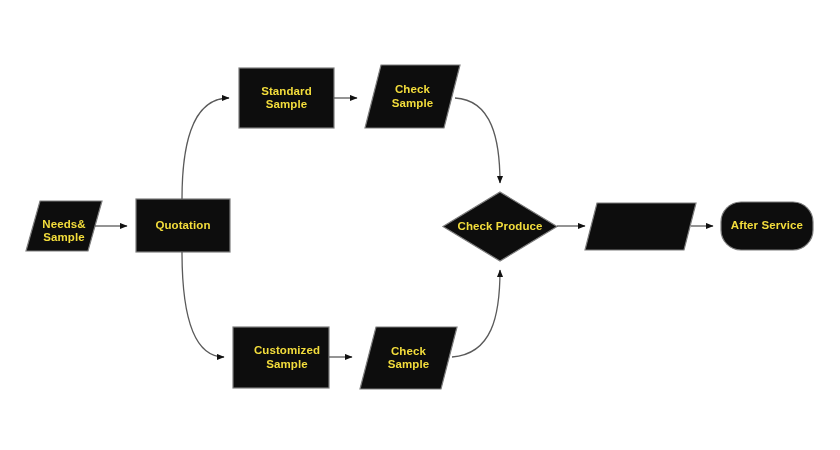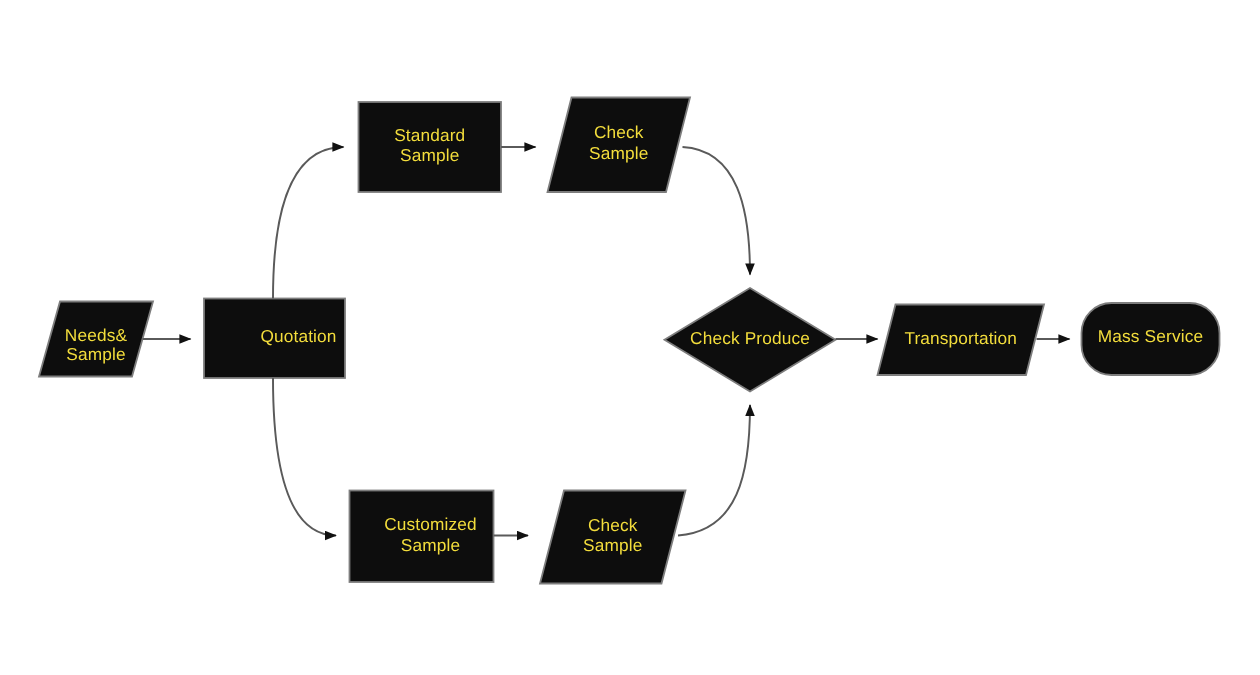--- a/index.html
+++ b/index.html
@@ -25,21 +25,21 @@
     width: 840px;
     height: 450px;
   }
   .node-label {
     position: absolute;
     display: flex;
     align-items: center;
     justify-content: center;
     text-align: center;
     color: #f3dd3c;
-    font-weight: normal;
+    font-weight: bold;
     font-size: 11.5px;
     line-height: 13.5px;
     letter-spacing: 0.1px;
     pointer-events: none;
     white-space: pre-line;
   }
 </style>
 </head>
 <body>
 
@@ -90,33 +90,32 @@
 
       <path d="M557,226 L585,226" marker-end="url(#arrowhead)"></path>
 
       <path d="M691,226 L713,226" marker-end="url(#arrowhead)"></path>
     </g>
   </svg>
 
   <div class="node-label" style="left:26px; top:201px; width:76px; height:60px;">Needs&amp;
 Sample</div>
 
-  <div class="node-label" style="left:136px; top:199px; width:94px; height:53px;padding-left:16px;">Quotation</div>
+  <div class="node-label" style="left:136px; top:199px; width:94px; height:53px;">Quotation</div>
 
   <div class="node-label" style="left:239px; top:68px; width:95px; height:60px;">Standard
 Sample</div>
 
   <div class="node-label" style="left:365px; top:65px; width:95px; height:63px;">Check
 Sample</div>
 
   <div class="node-label" style="left:233px; top:327px; width:108px; height:61px;">Customized
 Sample</div>
 
   <div class="node-label" style="left:360px; top:327px; width:97px; height:62px;">Check
 Sample</div>
 
   <div class="node-label" style="left:443px; top:192px; width:114px; height:69px;">Check Produce</div>
 
-  <div class="node-label" style="left:585px; top:203px; width:111px; height:47px;">Transportation</div>
 
-  <div class="node-label" style="left:721px; top:202px; width:92px; height:48px;">Mass Service</div>
+  <div class="node-label" style="left:721px; top:202px; width:92px; height:48px;">After Service</div>
 
 </div>
 
 </body></html>

